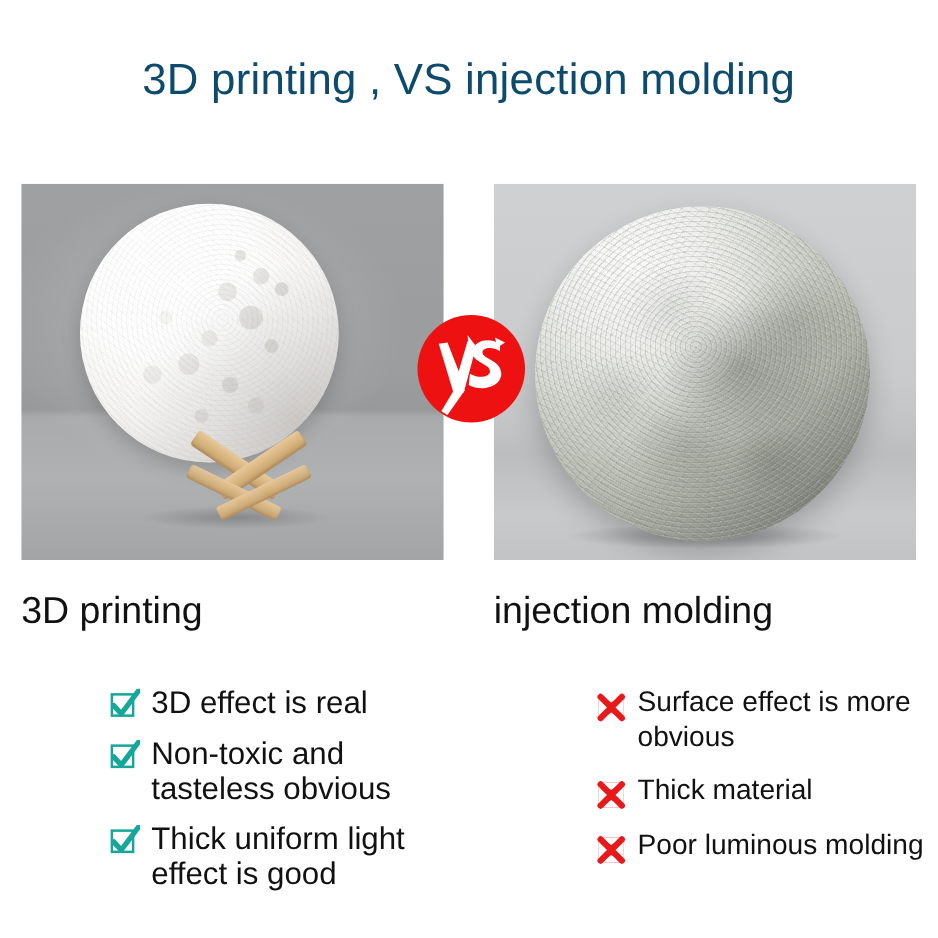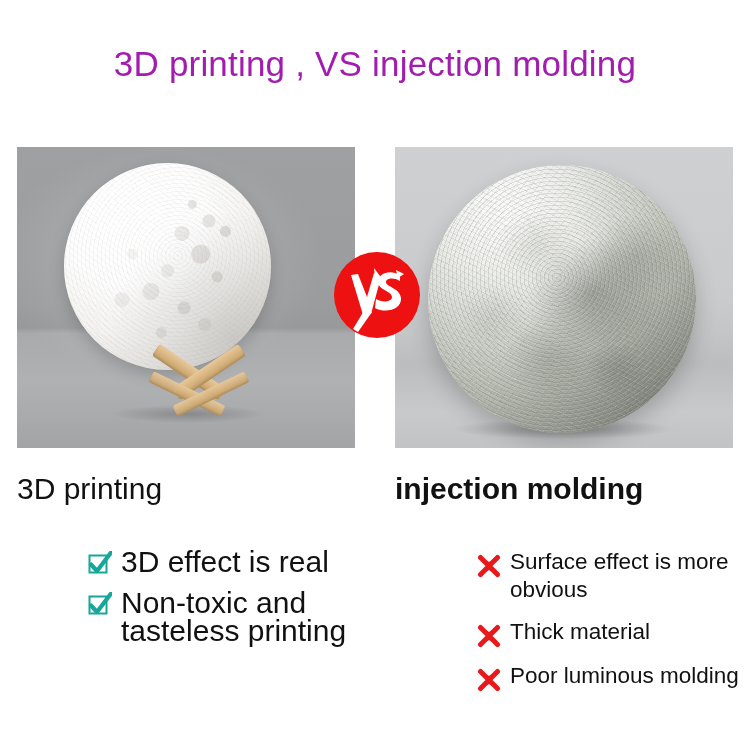--- a/index.html
+++ b/index.html
@@ -17,21 +17,21 @@
 
   
   .page-title {
     position: absolute;
     left: 0;
     top: 42px;
     width: 750px;
     text-align: center;
     font-size: 35px;
     line-height: 44px;
-    color: #a21caf;
+    color: #0c4a6e;
     letter-spacing: 0.2px;
     font-weight: 400;
     white-space: nowrap;
   }
 
   
   .photo {
     position: absolute;
     top: 147px;
     width: 338px;
@@ -208,21 +208,21 @@
     position: absolute;
     top: 470px;
     width: 338px;
     text-align: left;
     font-size: 30px;
     line-height: 38px;
     color: #111111;
     white-space: nowrap;
   }
   .caption-left  { left: 17px; }
-  .caption-right { left: 395px; font-weight: bold; }
+  .caption-right { left: 395px; }
 
   
   .features {
     position: absolute;
     top: 548px;
   }
   .features-left  { left: 86px;  width: 290px; }
   .features-right { left: 476px; width: 280px; }
 
   .feature-row {
@@ -236,21 +236,21 @@
     flex: 0 0 auto;
     width: 26px;
     height: 26px;
     margin-right: 9px;
     margin-top: 3px;
   }
   .features-right .feature-icon { margin-right: 8px; margin-top: 4px; }
   .feature-icon svg { display: block; }
 
   .feature-text {
-    font-size: 30px;
+    font-size: 25px;
     line-height: 28px;
     color: #111111;
   }
   .features-right .feature-text { font-size: 22.5px; }
 </style>
 </head>
 <body>
 
 <div class="page-title">3D printing , VS injection molding</div>
 
@@ -303,23 +303,32 @@
     <span class="feature-text">3D effect is real</span>
   </div>
 
   <div class="feature-row">
     <span class="feature-icon">
       <svg width="26" height="26" viewBox="0 0 26 26">
         <rect x="3.5" y="4.5" width="17" height="17" fill="none" stroke="#17a79a" stroke-width="2"></rect>
         <path d="M5 13.5 L11 20 L25 1.5" fill="none" stroke="#17a79a" stroke-width="4.2" stroke-linecap="round" stroke-linejoin="round"></path>
       </svg>
     </span>
-    <span class="feature-text">Non-toxic and tasteless printing</span>
-  </div>
-
+    <span class="feature-text">Non-toxic and tasteless obvious</span>
+  </div>
+
+  <div class="feature-row">
+    <span class="feature-icon">
+      <svg width="26" height="26" viewBox="0 0 26 26">
+        <rect x="3.5" y="4.5" width="17" height="17" fill="none" stroke="#17a79a" stroke-width="2"></rect>
+        <path d="M5 13.5 L11 20 L25 1.5" fill="none" stroke="#17a79a" stroke-width="4.2" stroke-linecap="round" stroke-linejoin="round"></path>
+      </svg>
+    </span>
+    <span class="feature-text">Thick uniform light effect is good</span>
+  </div>
 
 </div>
 
 <div class="features features-right">
 
   <div class="feature-row">
     <span class="feature-icon">
       <svg width="26" height="26" viewBox="0 0 26 26">
         <rect x="3" y="4" width="20" height="20" fill="#e8191b"></rect>
         <path d="M3 4 L13 14 L3 24 Z" fill="#ffffff"></path>

